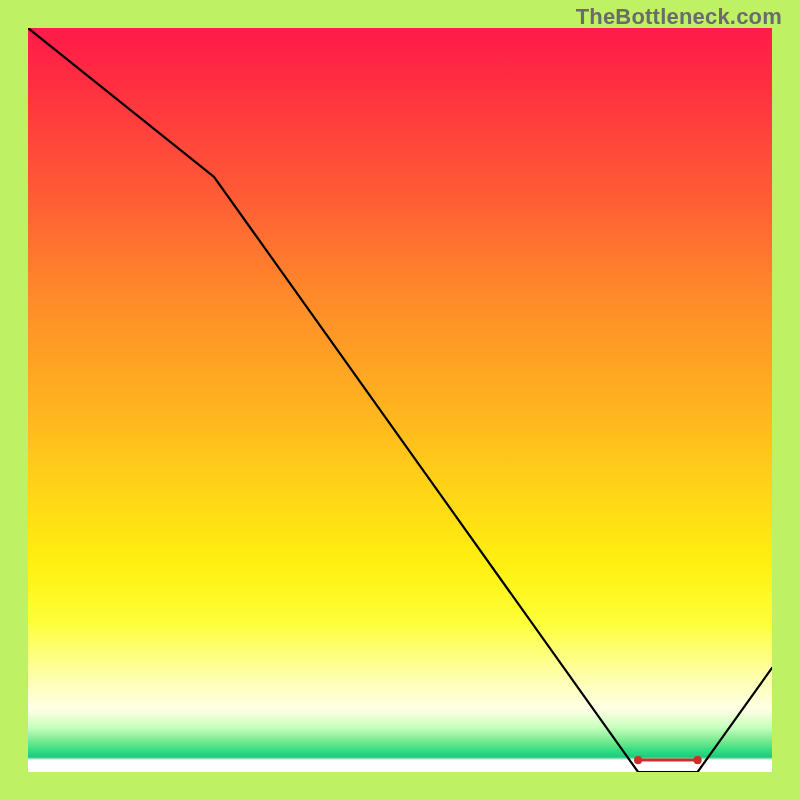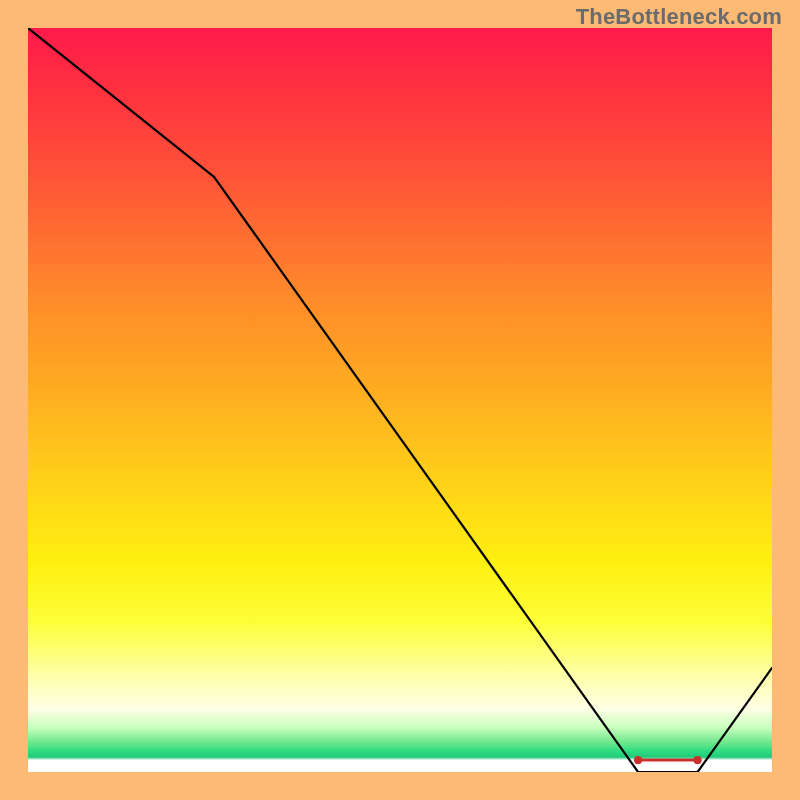--- a/index.html
+++ b/index.html
@@ -8,21 +8,21 @@
     width: 800px;
     height: 800px;
     background: #000;
     overflow: hidden;
     font-family: Arial, Helvetica, sans-serif;
   }
   .frame {
     position: relative;
     width: 800px;
     height: 800px;
-    background: #fdba74;
+    background: #bef264;
   }
   .watermark {
     position: absolute;
     top: 4px;
     right: 18px;
     font-size: 22px;
     font-weight: 600;
     color: #6b6b6b;
     letter-spacing: 0.2px;
     z-index: 6;

